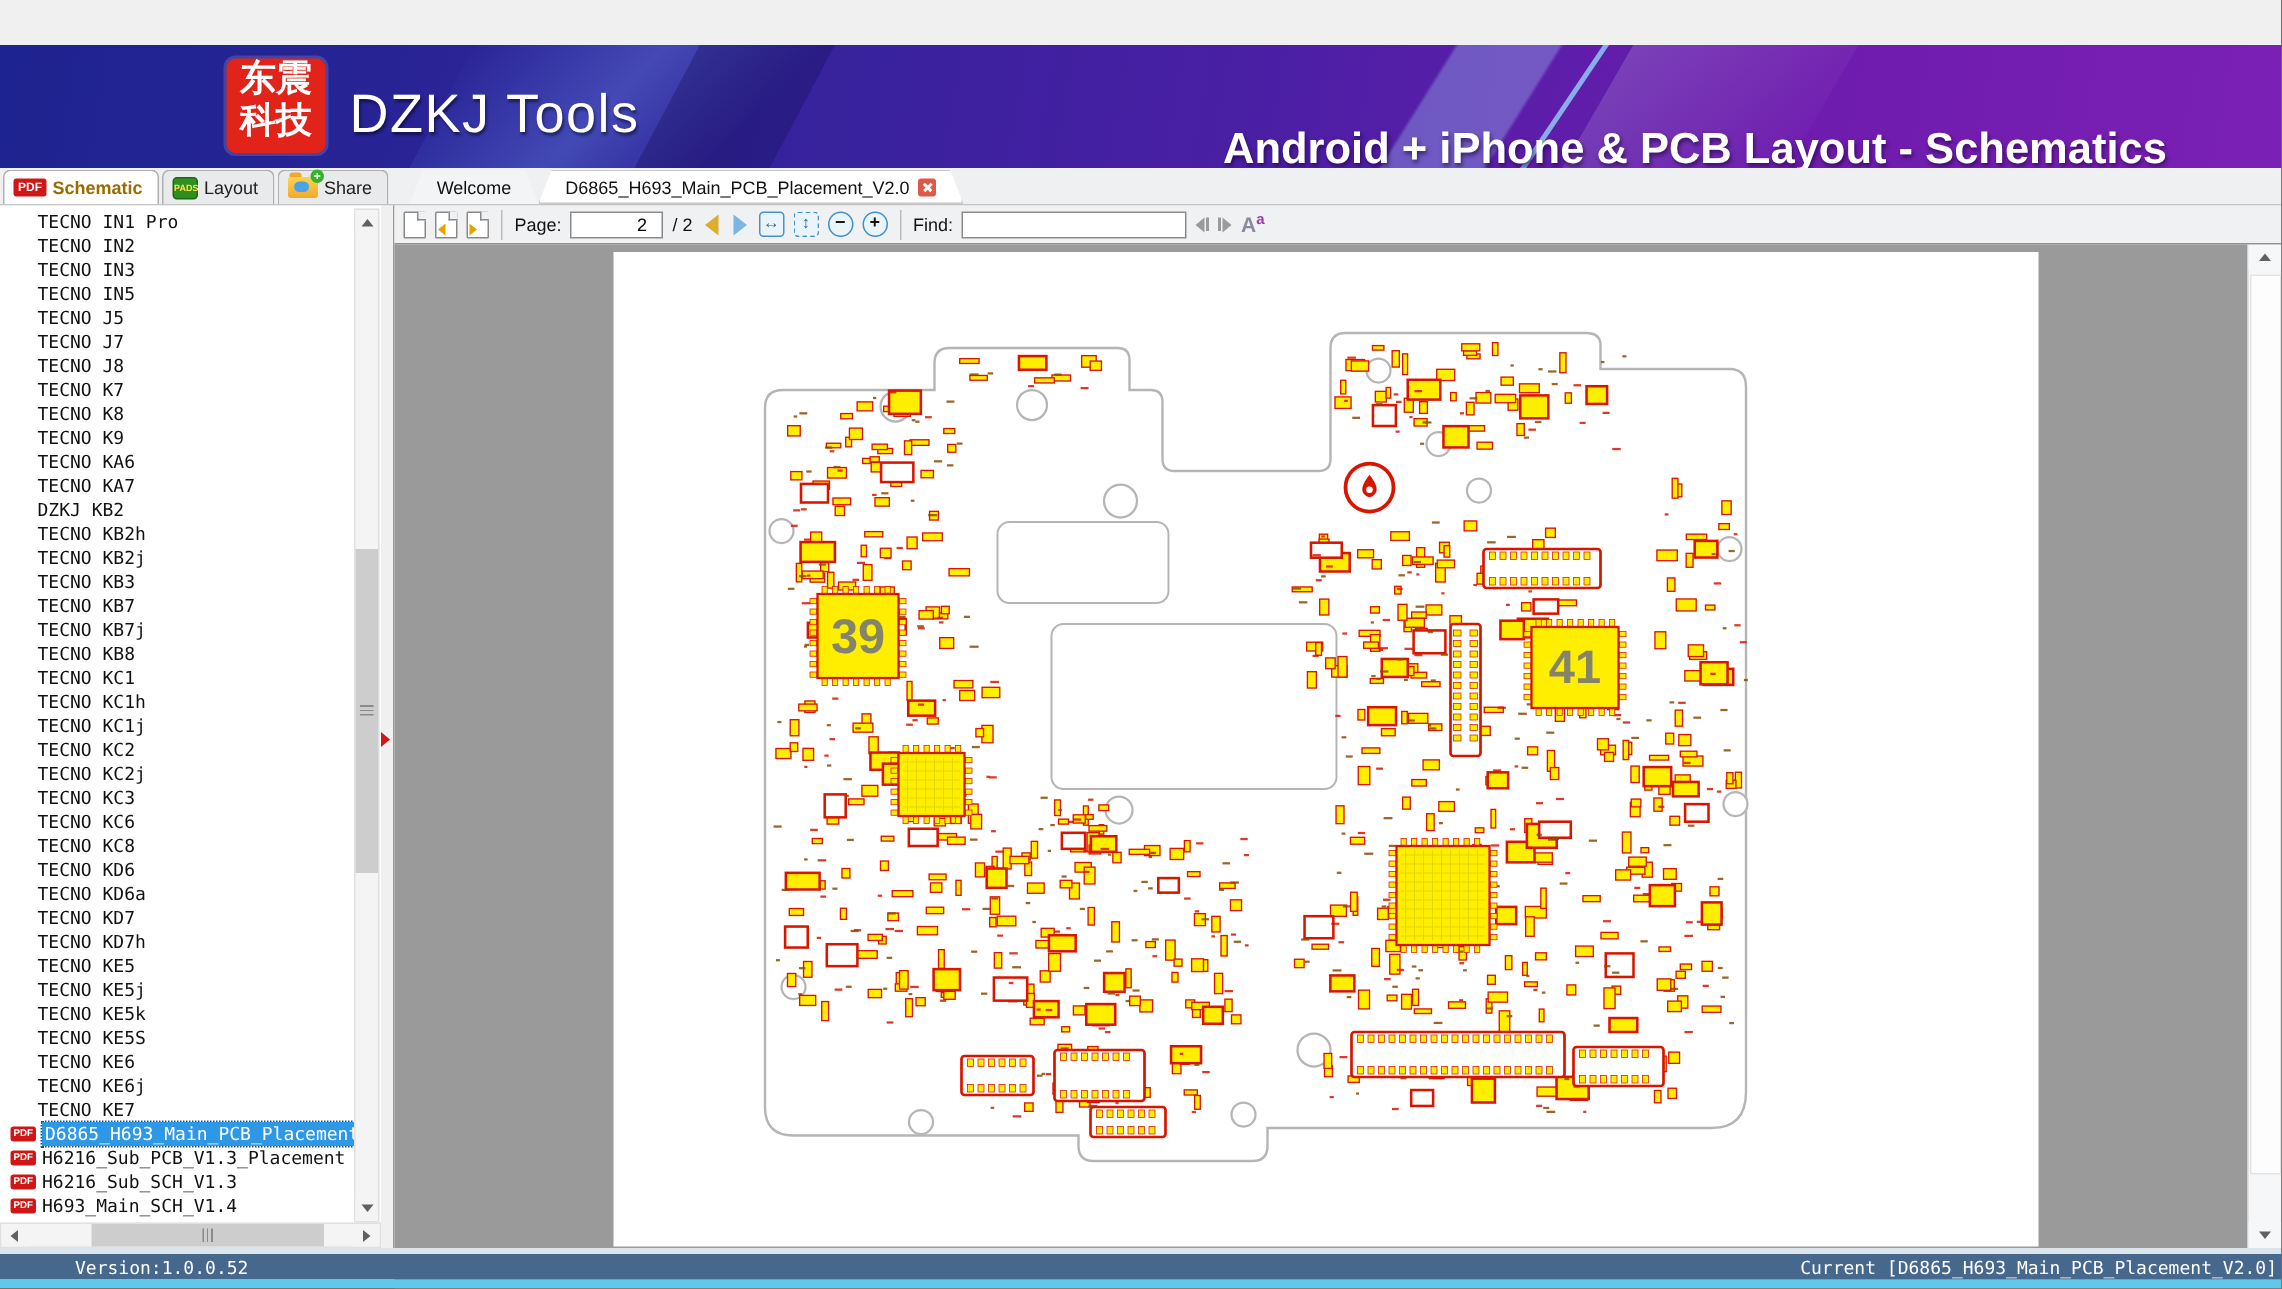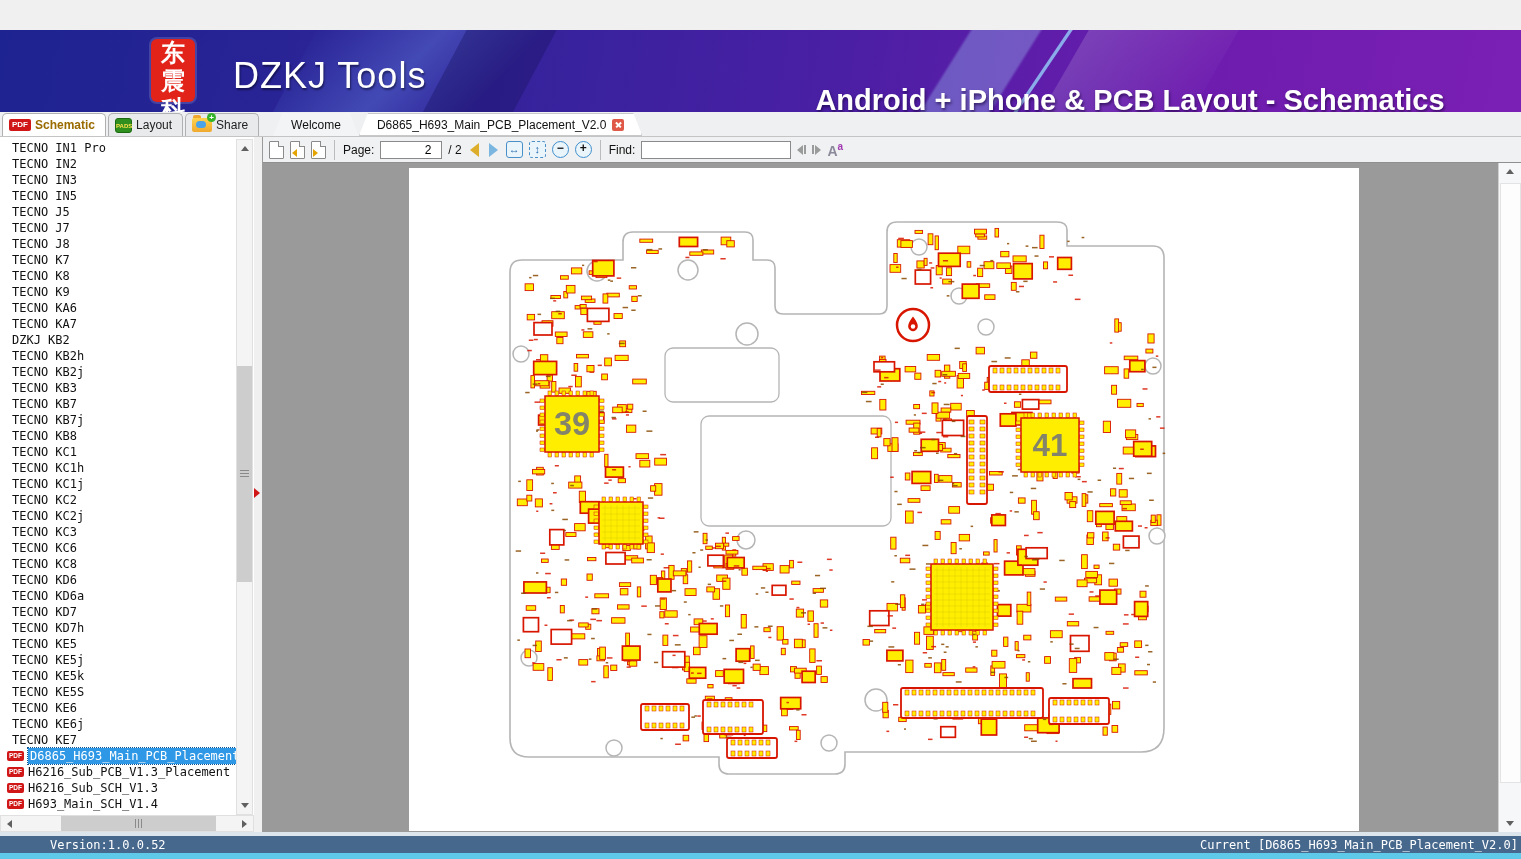--- a/index.html
+++ b/index.html
@@ -27,21 +27,21 @@
 
   
   .banner{position:absolute;left:0;top:30px;width:100%;height:82px;overflow:hidden;
     background:linear-gradient(100deg,#1d2390 0%,#2f2499 28%,#4a1fa4 55%,#6d1cae 78%,#7b20b4 100%);}
   .streak{position:absolute;top:-10px;height:120px;}
   .st1{left:290px;width:240px;background:linear-gradient(115deg,rgba(110,140,255,0) 0%,rgba(120,170,255,.28) 45%,rgba(40,40,160,0) 80%);transform:skewX(-28deg);}
   .st2{left:940px;width:70px;background:rgba(170,225,255,.30);transform:skewX(-32deg);filter:blur(1px);}
   .st3{left:1035px;width:4px;background:#9adcff;opacity:.75;transform:skewX(-34deg);}
   .st4{left:1060px;width:150px;background:linear-gradient(115deg,rgba(255,255,255,.16),rgba(255,255,255,0));transform:skewX(-30deg);}
   .st5{left:440px;width:90px;background:rgba(20,16,90,.35);transform:skewX(-28deg);}
-  .bannerlogo{position:absolute;left:151px;top:9px;width:44px;height:63px;background:#e2231a;border-radius:6px;
+  .bannerlogo{position:absolute;left:151px;top:9px;width:66px;height:63px;background:#e2231a;border-radius:6px;
     color:#fff;font-weight:bold;font-size:24px;line-height:28px;text-align:center;box-shadow:0 0 0 2px rgba(255,255,255,.15);}
   .brand{position:absolute;left:233px;top:46px;color:#fff;font-size:36px;font-weight:normal;letter-spacing:1px;transform:translateY(-50%);text-shadow:1px 2px 2px rgba(0,0,20,.5);}
   .tagline{position:absolute;left:800px;top:70px;width:660px;transform:translateY(-50%);text-align:center;color:#fff;font-size:29px;font-weight:600;text-shadow:1px 2px 3px rgba(20,0,50,.6);}
 
   
   .tabstrip{position:absolute;left:0;top:112px;width:100%;height:25px;background:#eef0f1;border-bottom:1px solid #c4c4c4;display:flex;align-items:flex-end;}
   .rtabs{display:flex;margin-left:2px;gap:2px;}
   .rtab{height:23px;display:flex;align-items:center;gap:4px;padding:0 10px 0 6px;font-size:12px;color:#222;
     border:1px solid #b0b0b0;border-bottom:none;border-radius:5px 5px 0 0;background:#e8eaeb;cursor:default;}
   .rtab.active{background:#fff;color:#9a6b00;font-weight:bold;}
@@ -60,21 +60,21 @@
   .tabclose{position:relative;width:12px;height:12px;background:#e05948;border-radius:2px;}
   .tabclose::before,.tabclose::after{content:"";position:absolute;left:2.5px;top:5.2px;width:7px;height:1.6px;background:#fff;}
   .tabclose::before{transform:rotate(45deg);}
   .tabclose::after{transform:rotate(-45deg);}
 
   
   .main{position:absolute;left:0;top:137px;width:100%;height:695px;}
   .sidebar{position:absolute;left:0;top:0;width:254px;height:695px;background:#fff;}
   .sblist{position:absolute;left:0;top:3px;width:236px;height:675px;overflow:hidden;
     font-family:"DejaVu Sans Mono",monospace;font-size:12px;line-height:16px;color:#111;}
-  .sb-item{padding-left:12px;white-space:nowrap;}
+  .sb-item{padding-left:25px;white-space:nowrap;}
   .sb-item.pdf{display:flex;align-items:center;gap:4px;padding-left:7px;}
   .sbpdf{flex:0 0 auto;background:#d01616;color:#fff;font-size:6.5px;font-weight:bold;border-radius:2px;
     padding:1px 2px;line-height:8px;font-family:"Liberation Sans",sans-serif;}
   .sb-item .lbl{white-space:nowrap;}
   .sb-item.sel .lbl{background:#2e97e6;color:#fff;outline:1px dotted #0f548f;padding:0 2px;}
 
   
   .vbar{position:absolute;left:236px;top:2px;width:17px;height:676px;background:#f4f4f4;border:1px solid #e0e0e0;}
   .sbtn{position:absolute;left:0;width:15px;height:17px;background:#f4f4f4;display:flex;align-items:center;justify-content:center;}
   .tri{width:0;height:0;border-style:solid;}

